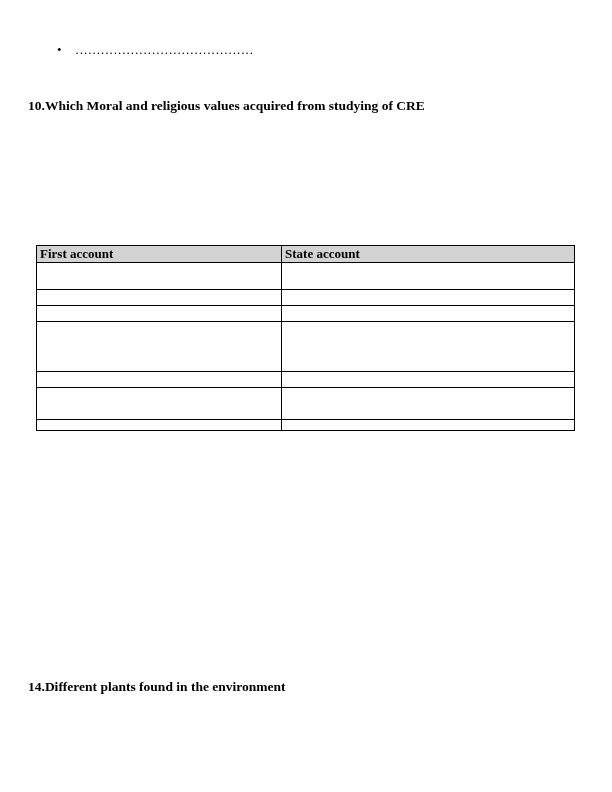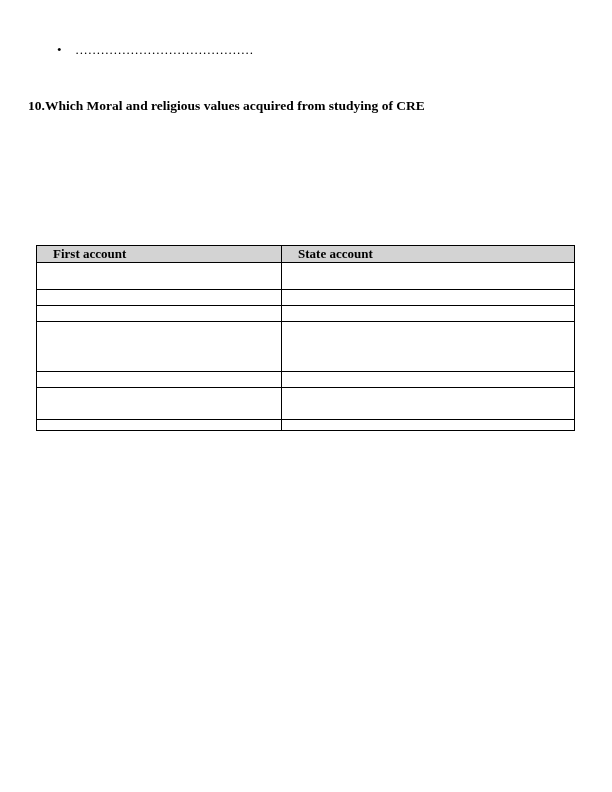--- a/index.html
+++ b/index.html
@@ -49,21 +49,21 @@
     left: 36px;
     top: 245px;
     width: 538px;
     border-collapse: collapse;
     table-layout: fixed;
     font-size: 13px;
   }
   table.accounts th,
   table.accounts td {
     border: 1px solid #000000;
-    padding: 0 16px;
+    padding: 0 3px;
     vertical-align: top;
   }
   table.accounts th {
     background: #d3d3d3;
     text-align: left;
     font-weight: bold;
     height: 15px;
     font-size: 13px;
   }
   table.accounts col.first { width: 245px; }
@@ -126,14 +126,15 @@
         </tr>
         <tr>
           <td></td>
           <td></td>
         </tr>
       </tbody>
   </table>
 
 
 
+  <p class="q bold q14">14.Different plants found in the environment</p>
 
 </div>
 
 </body></html>

